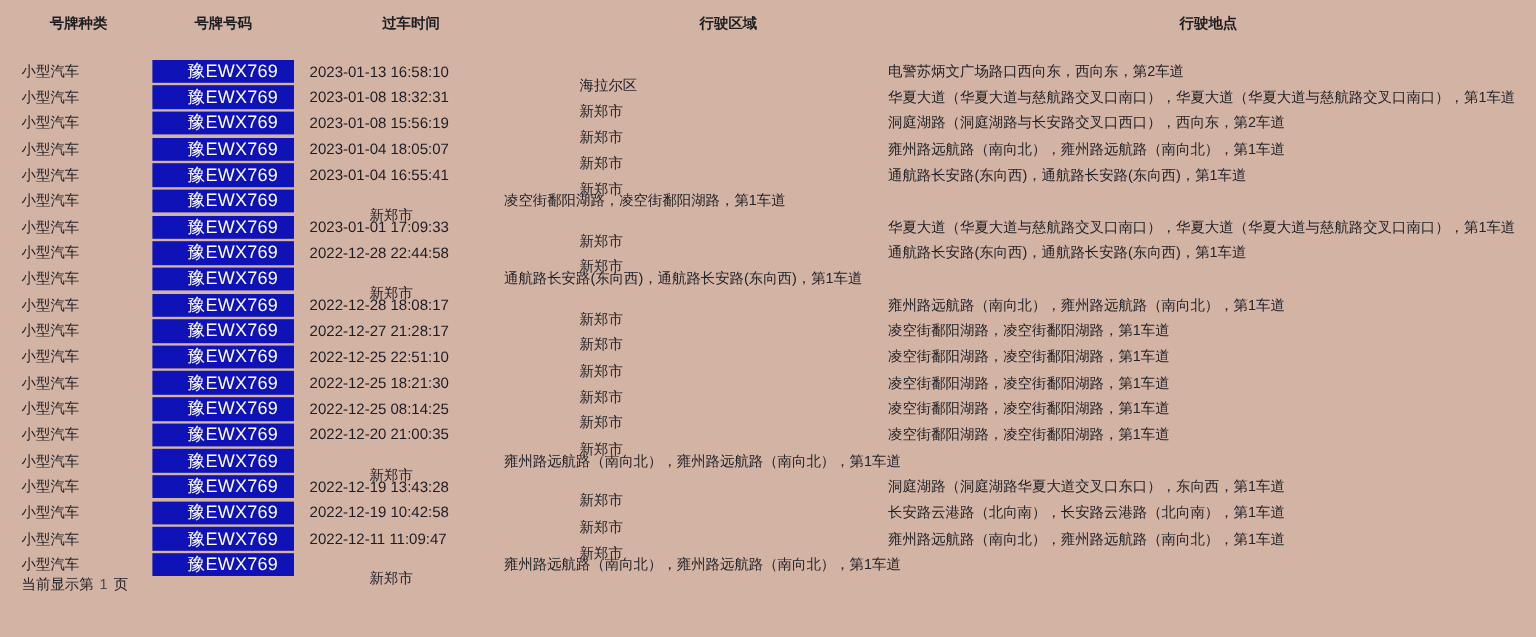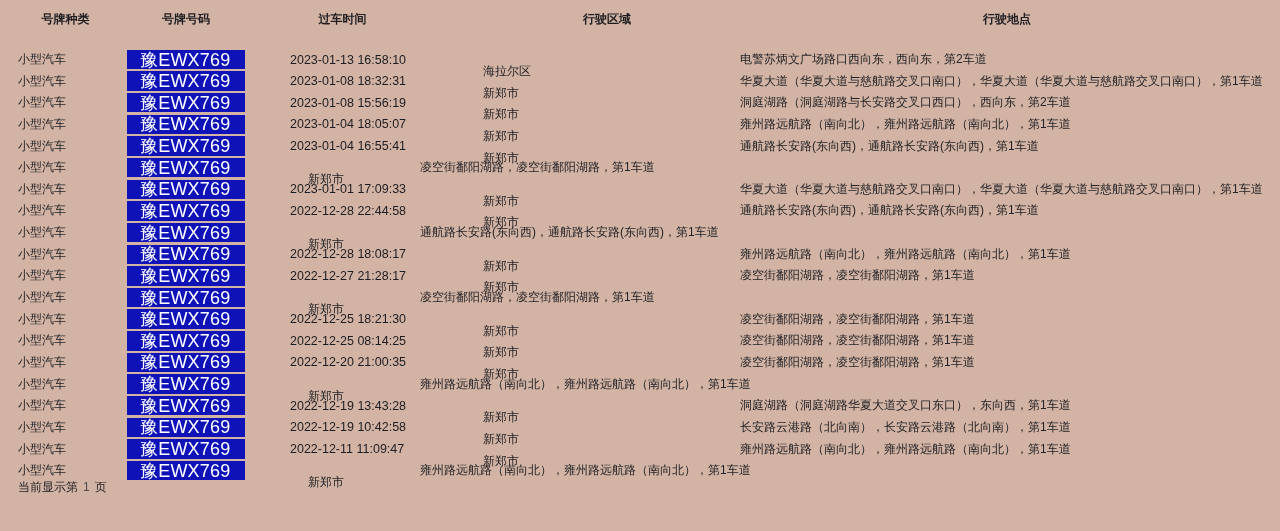--- a/index.html
+++ b/index.html
@@ -39,24 +39,24 @@
   .row{height:21.65px;}
   .cell{
     display:flex;align-items:center;
     font-size:12px;white-space:nowrap;overflow:visible;
   }
   .c-type{padding-left:18px;}
   .c-plate .plate-box{
     flex:1;height:19.4px;margin:1.1px 0;
     display:flex;align-items:center;
     background:var(--plate-bg);color:var(--plate-fg);
-    font-size:18px;padding-left:13px;
+    font-size:15px;padding-left:29px;
     letter-spacing:.2px;
   }
-  .c-time{padding-left:13px;font-size:12.5px;color:#1c1c24;margin-left:32px;}
+  .c-time{padding-left:13px;font-size:12.5px;color:#1c1c24;}
   .c-region{padding-left:63px;margin-top:24px;}
   .c-loc{font-size:12px;}
   .footer{
     position:absolute;top:479px;left:18px;
     font-size:12px;color:var(--text);white-space:nowrap;
   }
   .footer .page-num{margin:0 5px;color:#4a4a55;}
 </style>
 </head>
 <body>
@@ -178,20 +178,21 @@
       <div class="cell c-time">2022-12-27 21:28:17</div>
       <div class="cell c-region">新郑市</div>
       <div class="cell c-loc">凌空街鄱阳湖路，凌空街鄱阳湖路，第1车道</div>
     </div>
 
     <div class="row">
       <div class="cell c-type">小型汽车</div>
       <div class="cell c-plate">
         <span class="plate-box">豫EWX769</span>
       </div>
+      <div class="cell c-time">2022-12-25 22:51:10</div>
       <div class="cell c-region">新郑市</div>
       <div class="cell c-loc">凌空街鄱阳湖路，凌空街鄱阳湖路，第1车道</div>
     </div>
 
     <div class="row">
       <div class="cell c-type">小型汽车</div>
       <div class="cell c-plate">
         <span class="plate-box">豫EWX769</span>
       </div>
       <div class="cell c-time">2022-12-25 18:21:30</div>

